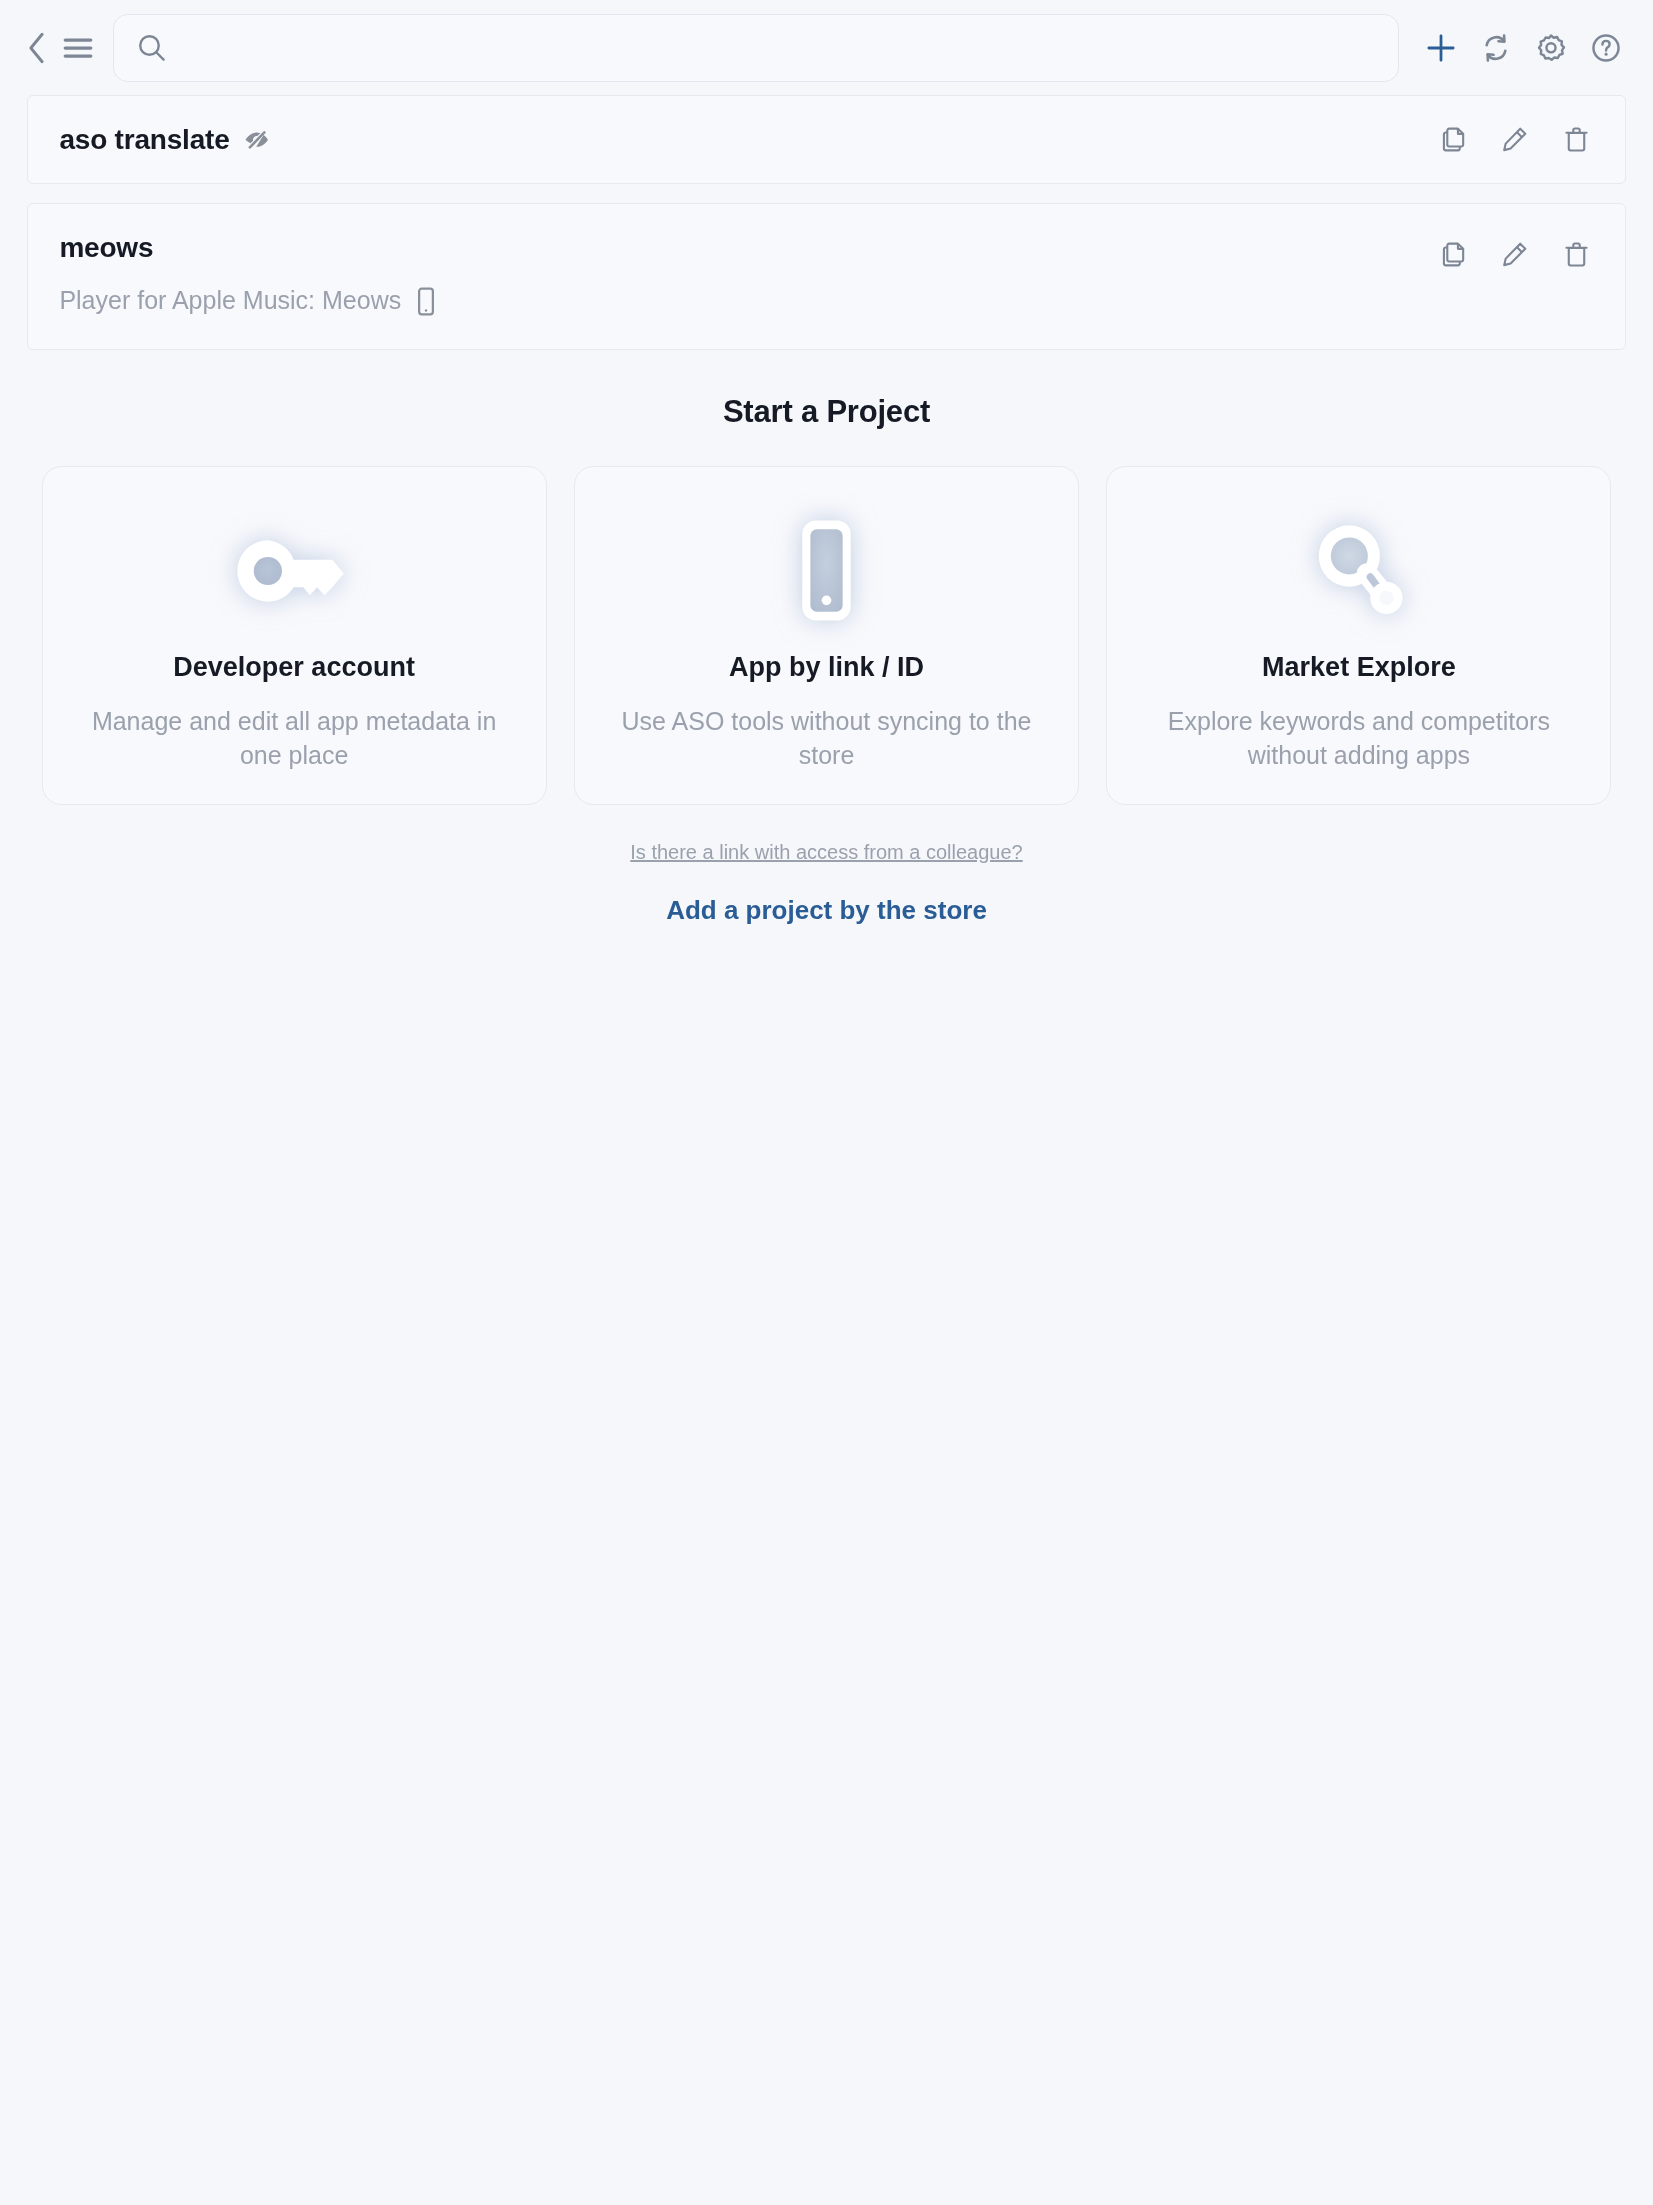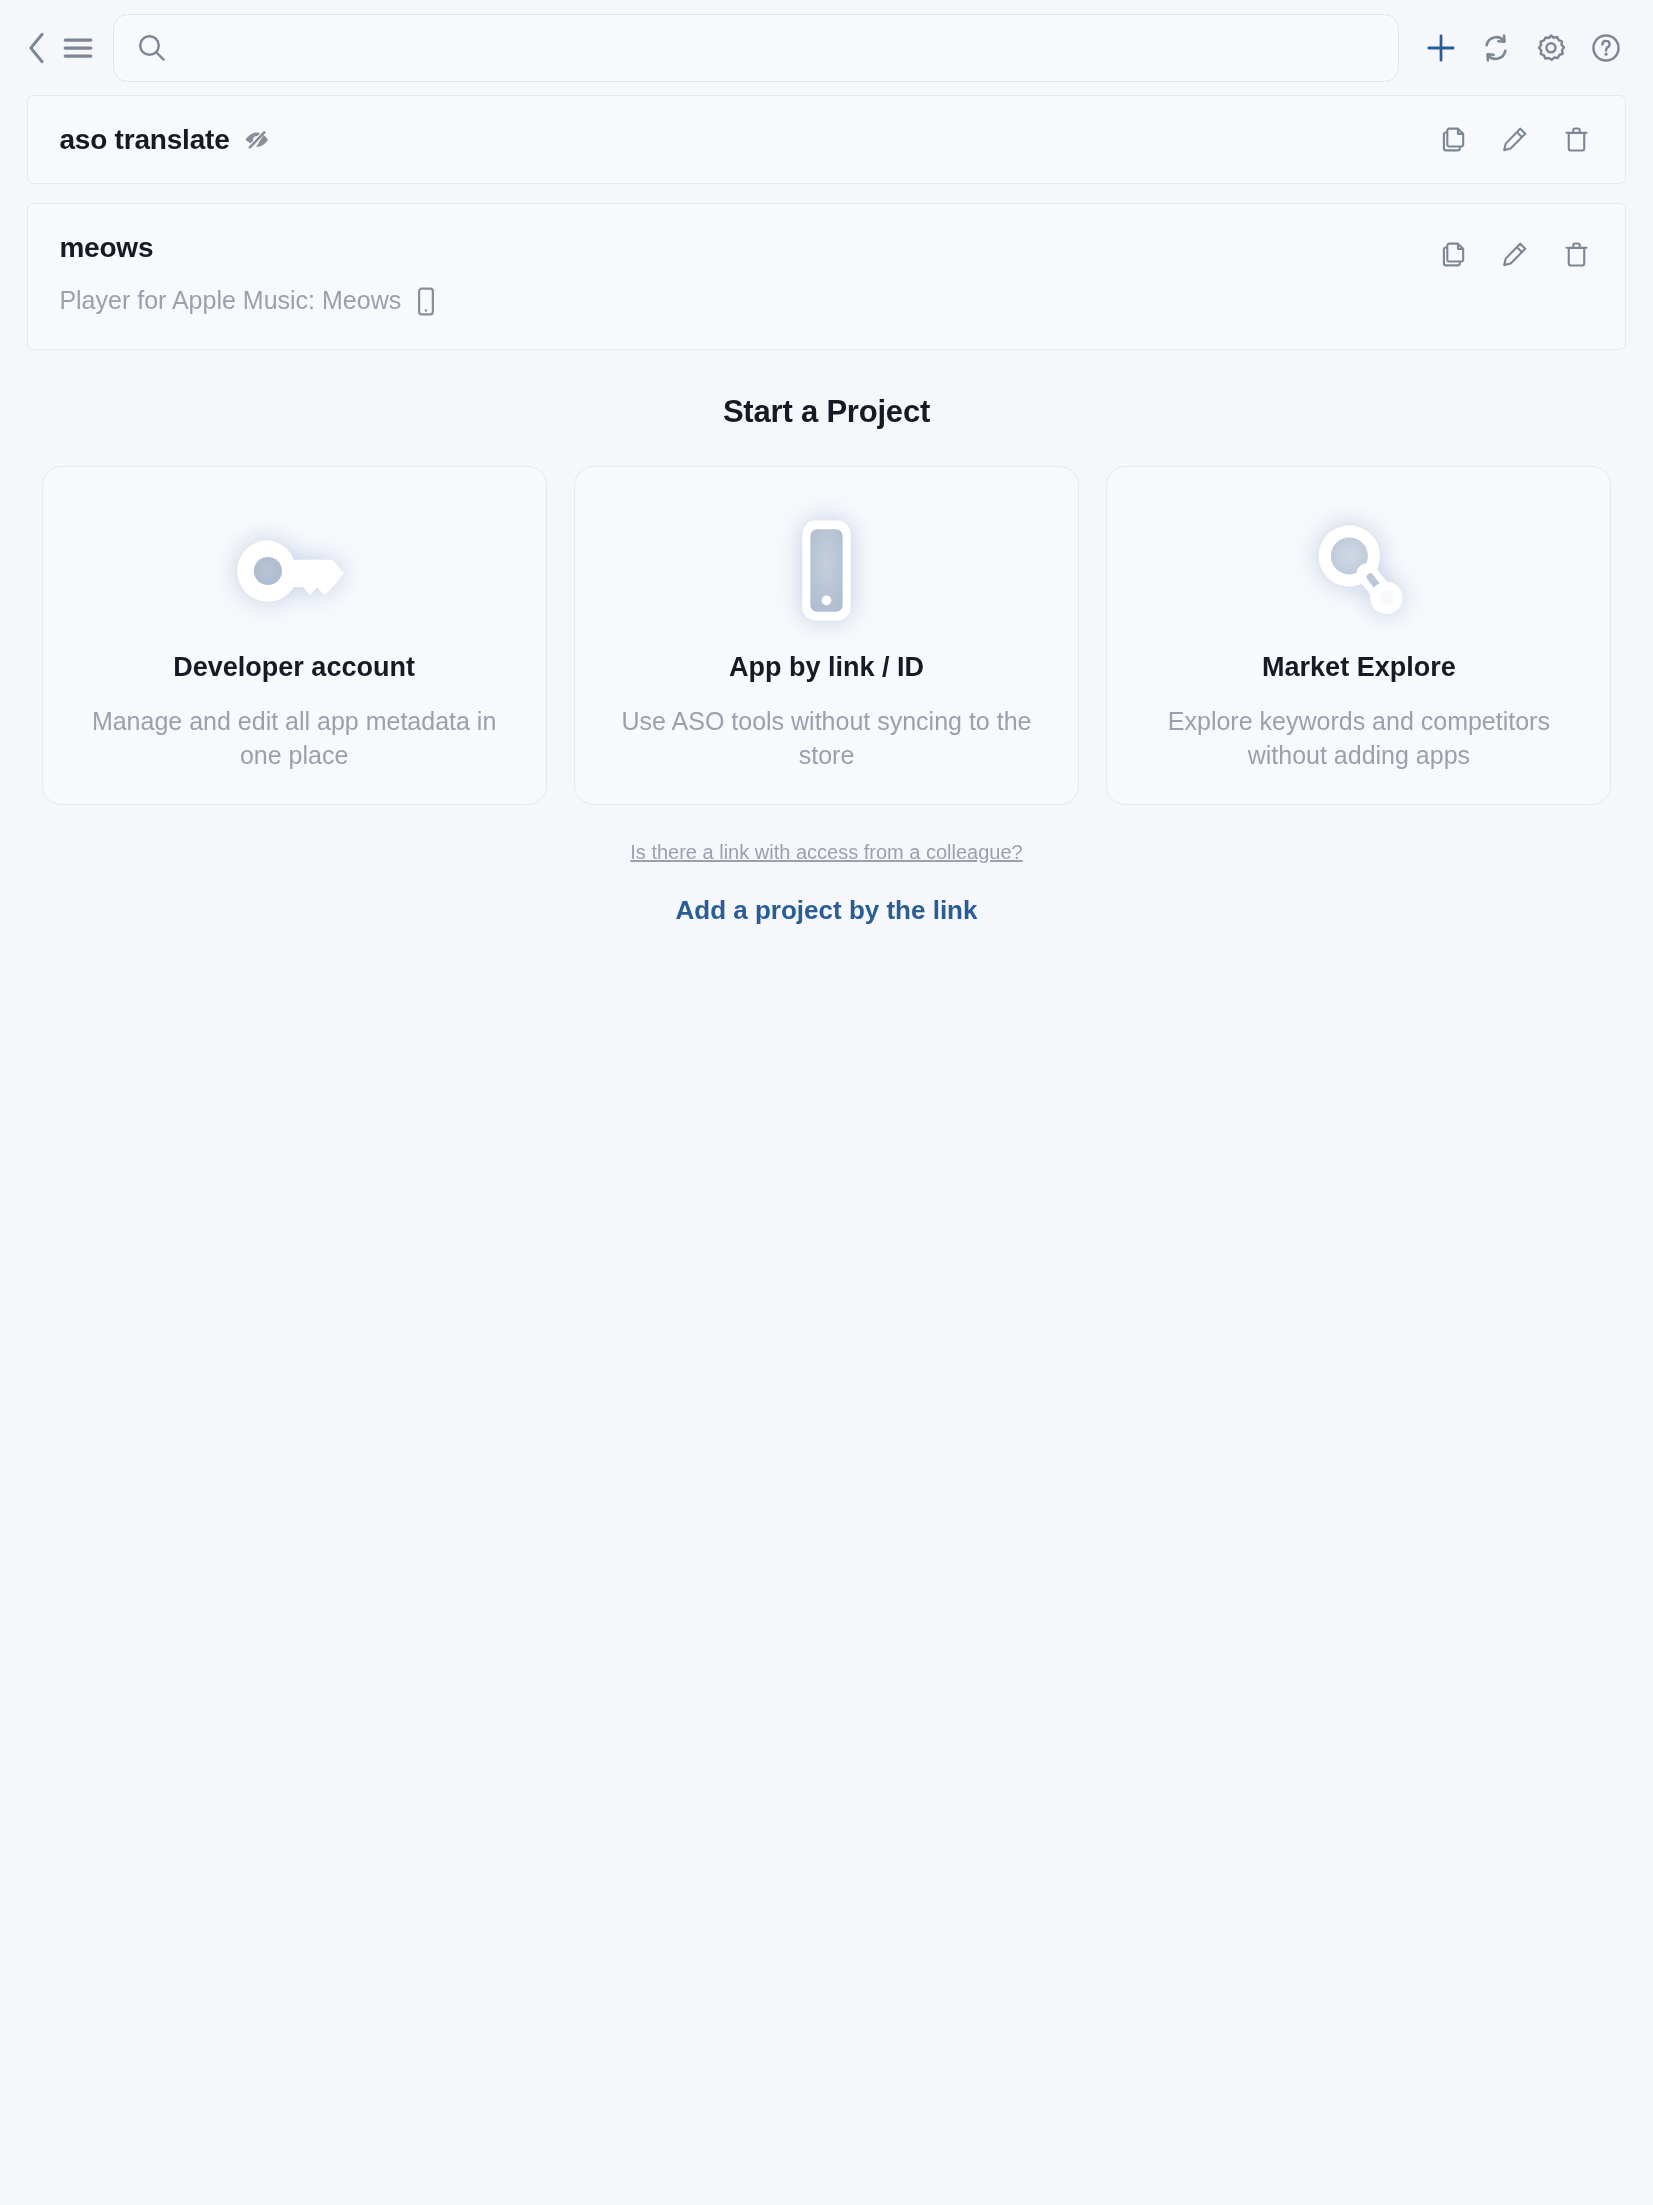--- a/index.html
+++ b/index.html
@@ -392,14 +392,14 @@
       </svg>
     </div>
     <div class="start-card-title">Market Explore</div>
     <div class="start-card-desc">Explore keywords and competitors without adding apps</div>
   </div>
 
 </div>
 
 <div class="footer-note">Is there a link with access from a colleague?</div>
 
-<a class="footer-link">Add a project by the link</a>
+<a class="footer-link">Add a project by the store</a>
 
 
 </body></html>

